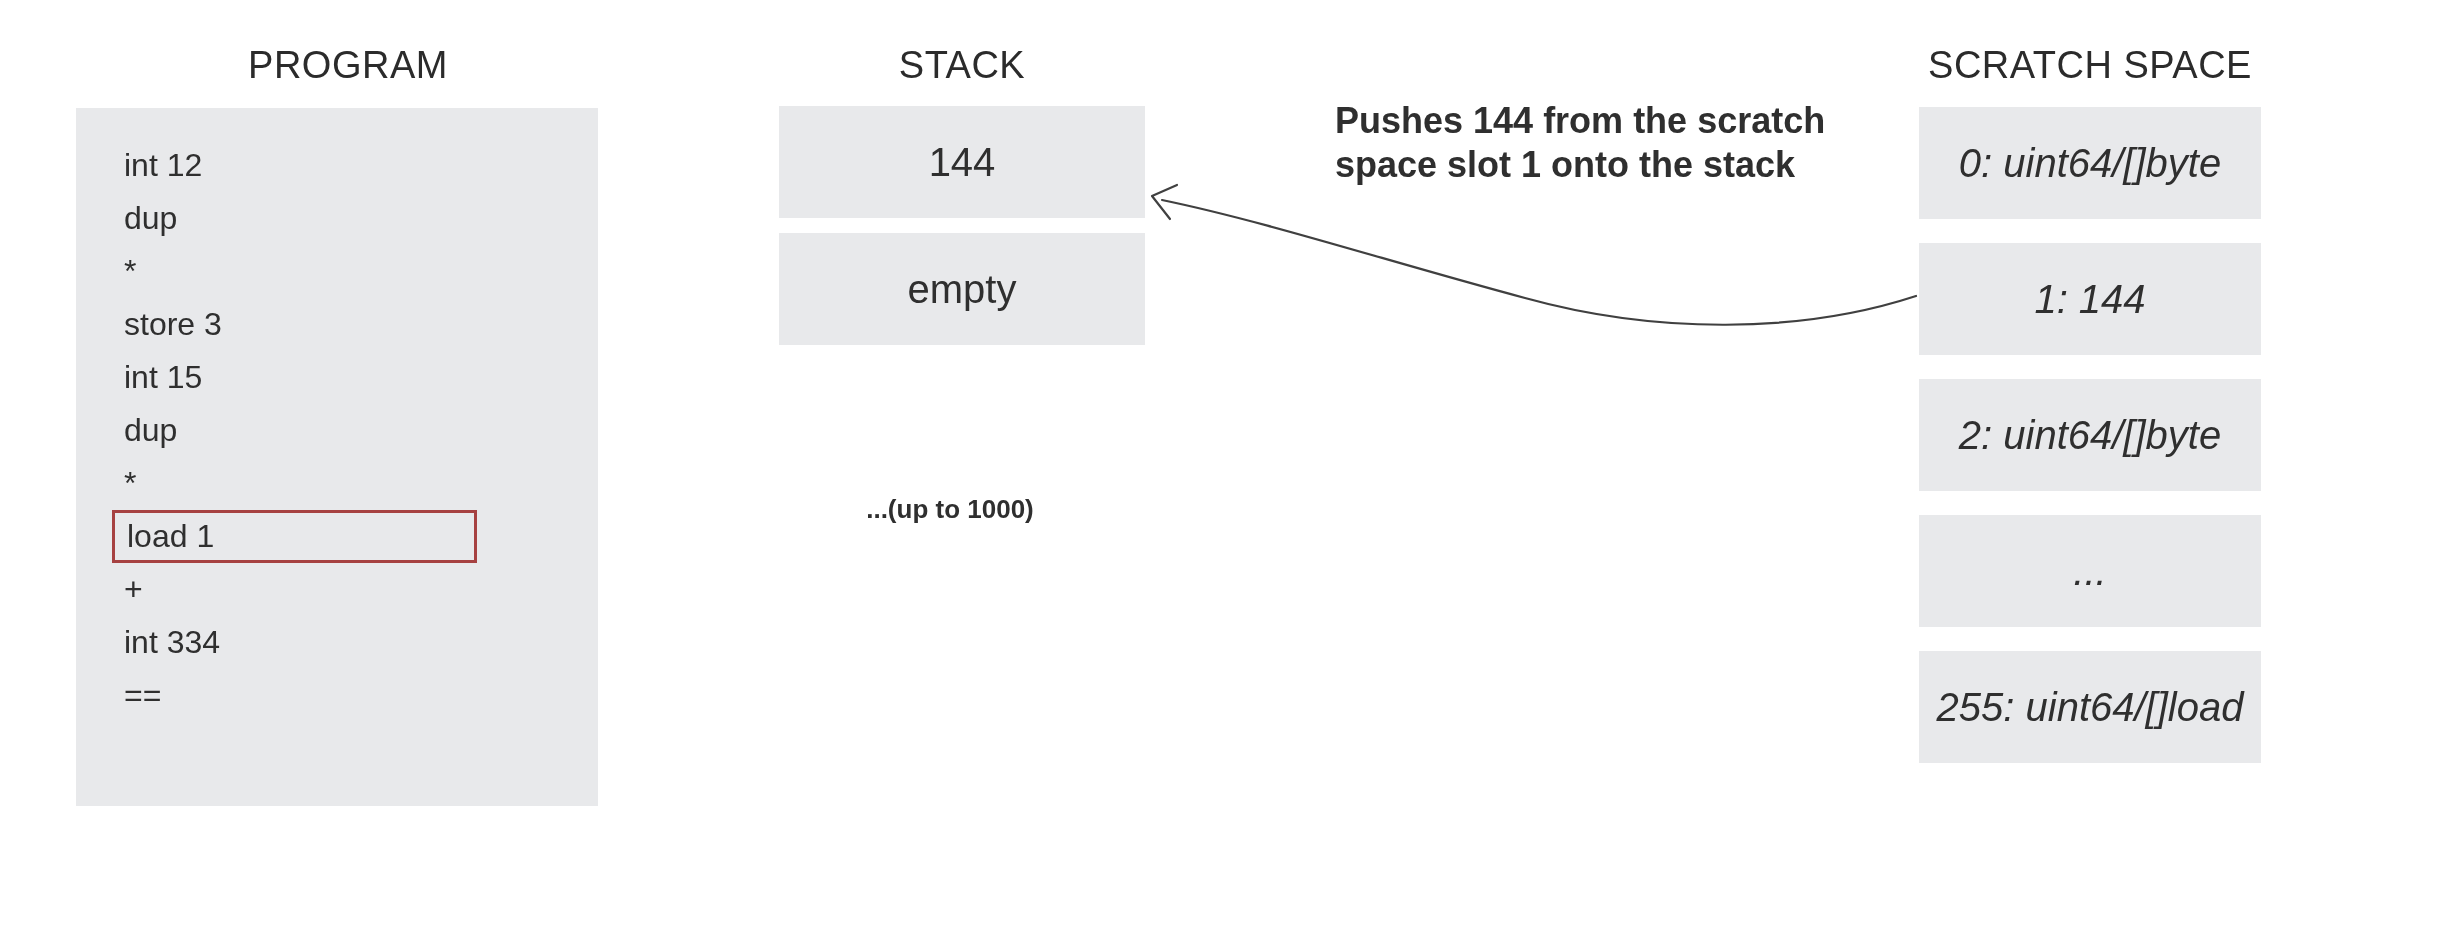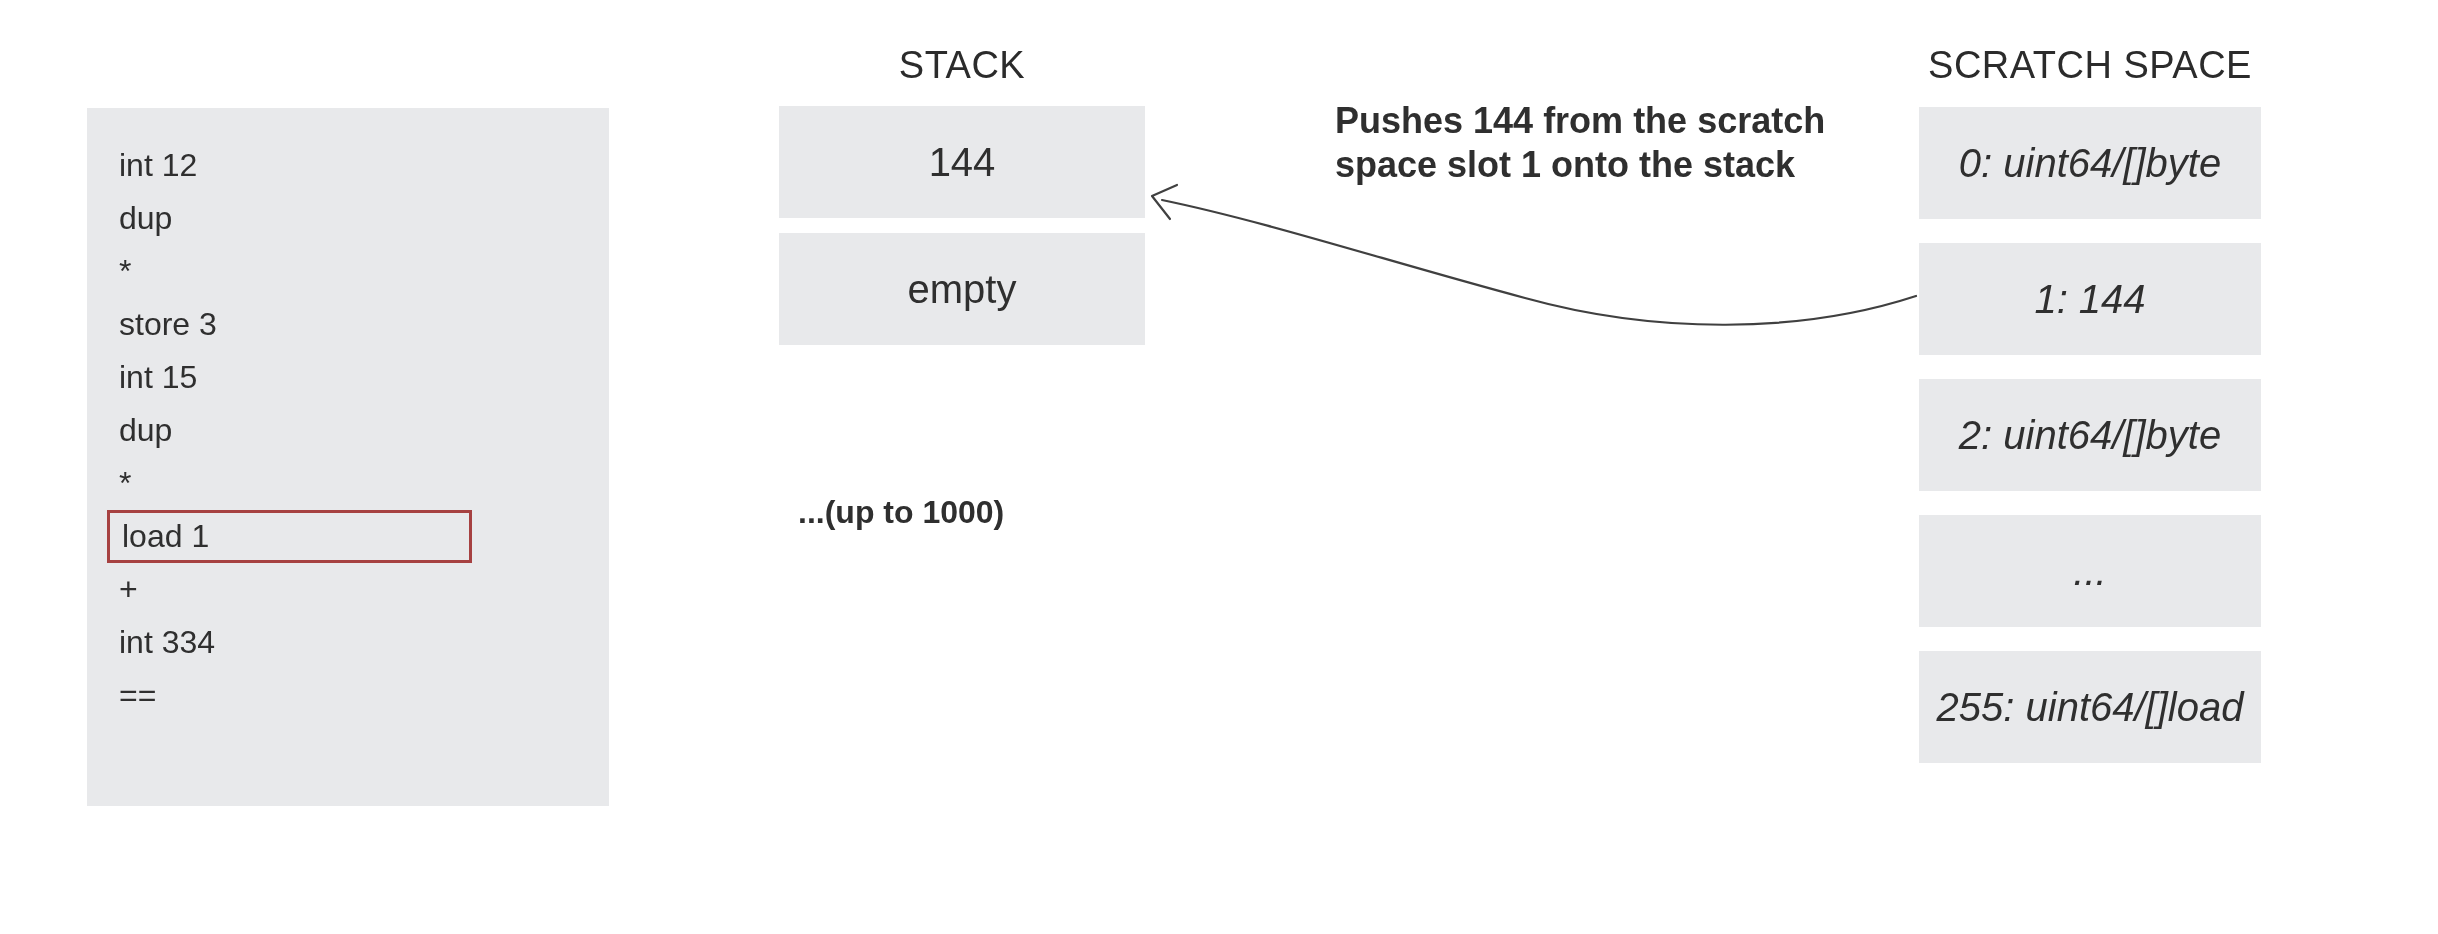--- a/index.html
+++ b/index.html
@@ -24,24 +24,24 @@
     text-align: center;
     white-space: nowrap;
   }
   #program-title { left: 87px;  width: 522px; }
   #stack-title   { left: 779px; width: 366px; }
   #scratch-title { left: 1919px; width: 342px; }
 
   
   .program-box {
     position: absolute;
-    left: 87px; top: 108px;
+    left: 76px; top: 108px;
     width: 522px; height: 698px;
     box-sizing: border-box;
-    padding: 31px 0 0 32px;
+    padding: 31px 0 0 48px;
     background: var(--box-bg, #e8e9eb);
   }
   .program-line {
     font-size: 32px;
     line-height: 53px;
     height: 53px;
     color: var(--text, #2f2f2f);
     white-space: pre;
   }
   .program-line.highlighted {
@@ -64,24 +64,24 @@
     background: var(--box-bg, #e8e9eb);
     display: flex;
     align-items: center;
     justify-content: center;
     font-size: 40px;
     color: var(--text, #2f2f2f);
   }
   .stack-slots .slot { margin-bottom: 15px; }
   .stack-note {
     position: absolute;
-    left: 798px; top: 494px;
+    left: 779px; top: 494px;
     width: 342px;
-    text-align: left;
-    font-size: 32px;
+    text-align: center;
+    font-size: 26px;
     font-weight: 700;
     color: var(--text, #2f2f2f);
   }
 
   
   .scratch-slots {
     position: absolute;
     left: 1919px; top: 107px;
     width: 342px;
   }
@@ -112,20 +112,21 @@
     stroke-width: 2.2;
     stroke-linecap: round;
     stroke-linejoin: round;
   }
 </style>
 </head>
 <body>
 
 <div class="canvas">
 
+  <div class="col-title" id="program-title">PROGRAM</div>
   <div class="col-title" id="stack-title">STACK</div>
   <div class="col-title" id="scratch-title">SCRATCH SPACE</div>
 
   <div class="program-box">
     <div class="program-line">int 12</div>
     <div class="program-line">dup</div>
     <div class="program-line">*</div>
     <div class="program-line">store 3</div>
     <div class="program-line">int 15</div>
     <div class="program-line">dup</div>

